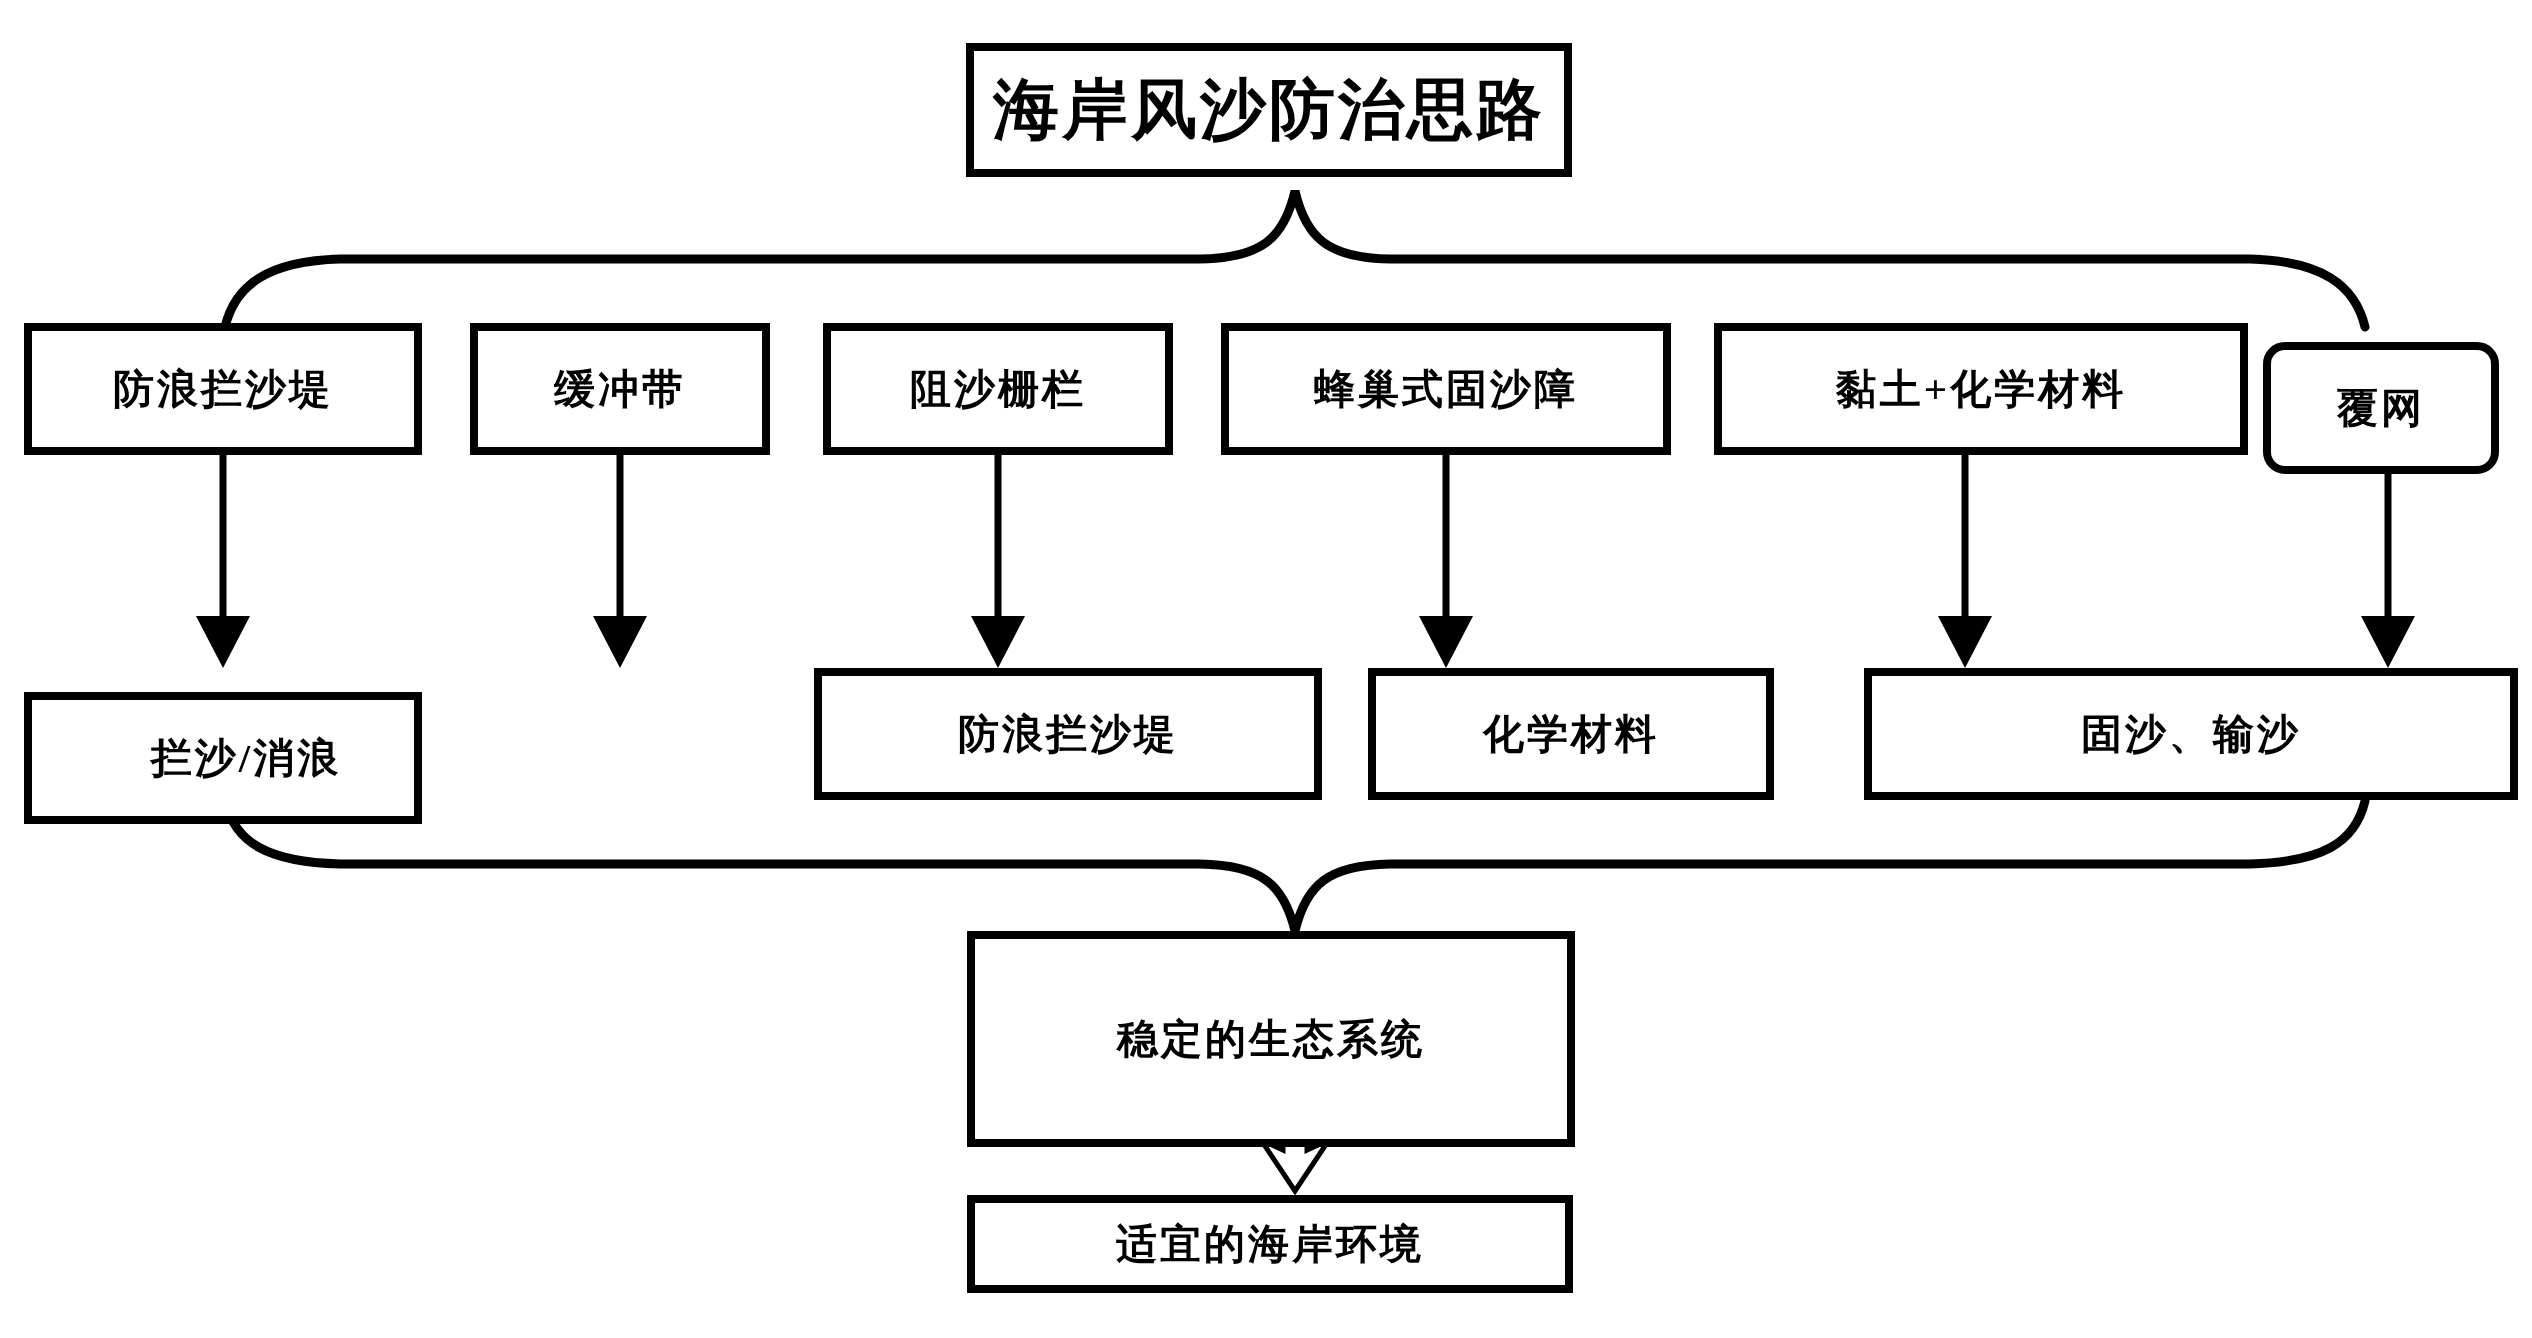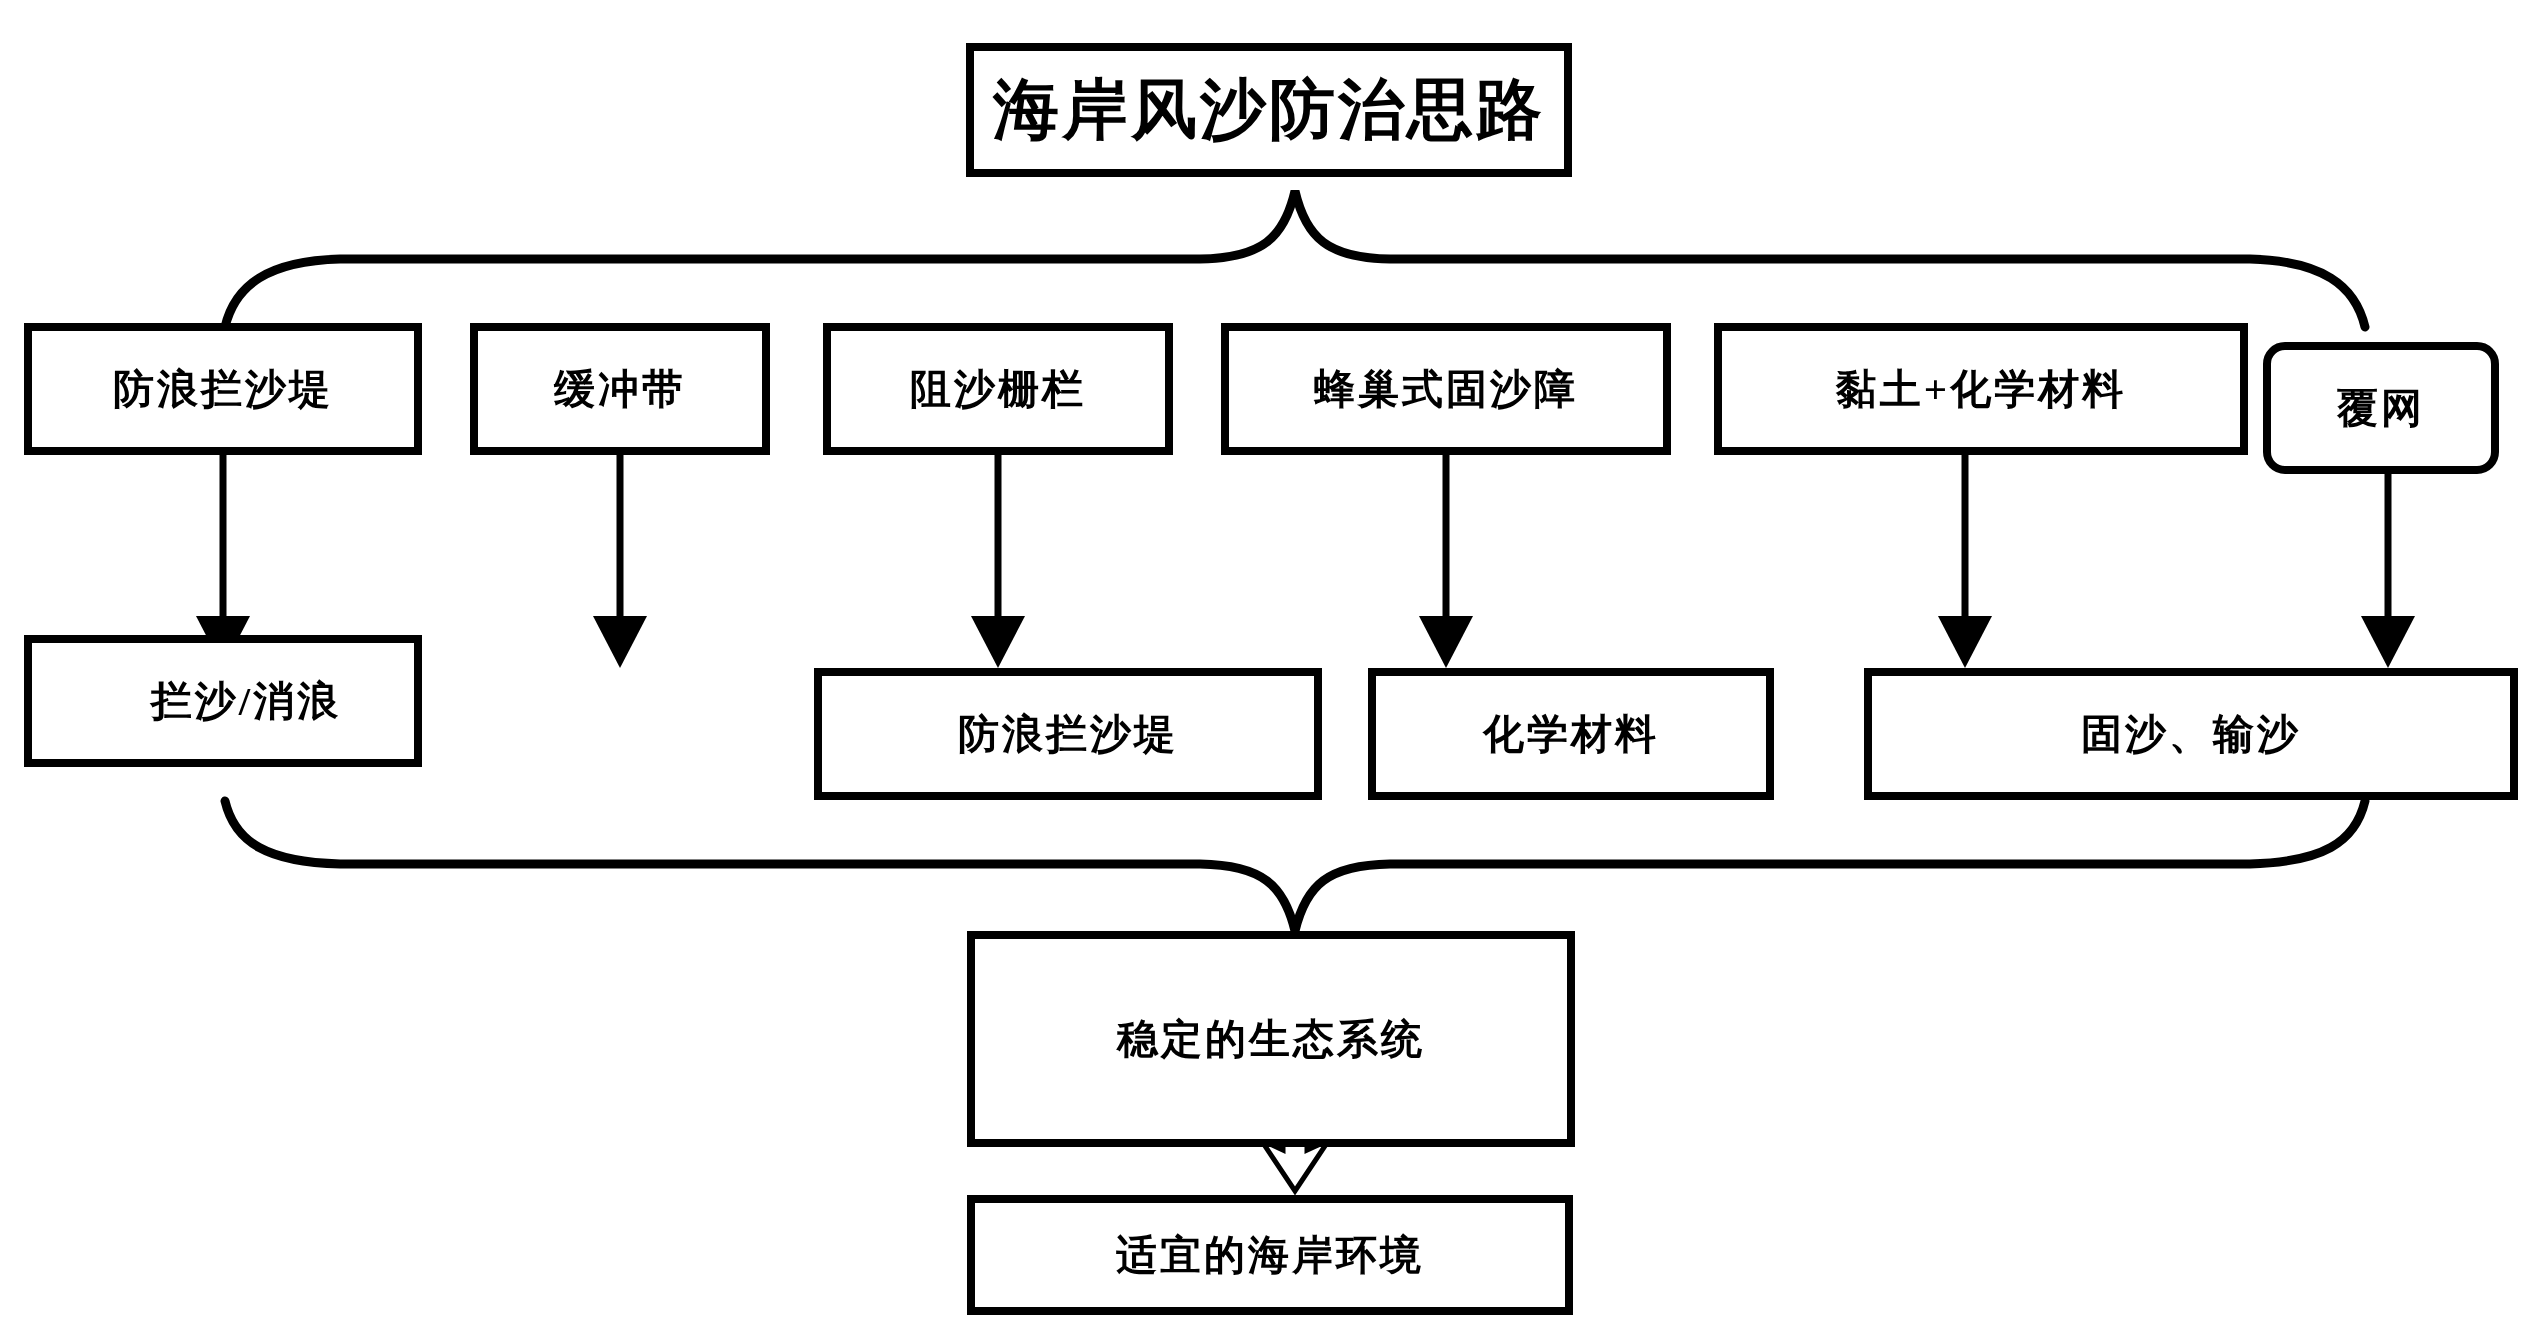--- a/index.html
+++ b/index.html
@@ -90,34 +90,34 @@
   <div class="node" style="left:1221px; top:323px; width:450px; height:132px;">
     <span>蜂巢式固沙障</span>
   </div>
   <div class="node" style="left:1714px; top:323px; width:534px; height:132px;">
     <span>黏土+化学材料</span>
   </div>
   <div class="node" style="left:2263px; top:342px; width:236px; height:132px;border-radius:22px;">
     <span>覆网</span>
   </div>
 
-  <div class="node" style="left:24px; top:635px; width:398px; height:132px;padding-left:46px;">
+  <div class="node" style="left:24px; top:692px; width:398px; height:132px;padding-left:46px;">
     <span>拦沙/消浪</span>
   </div>
   <div class="node" style="left:814px; top:668px; width:508px; height:132px;">
     <span>防浪拦沙堤</span>
   </div>
   <div class="node" style="left:1368px; top:668px; width:406px; height:132px;">
     <span>化学材料</span>
   </div>
   <div class="node" style="left:1864px; top:668px; width:654px; height:132px;">
     <span>固沙、输沙</span>
   </div>
 
   <div class="node" style="left:967px; top:931px; width:608px; height:216px;">
     <span>稳定的生态系统</span>
   </div>
 
-  <div class="node" style="left:967px; top:1195px; width:606px; height:120px;">
+  <div class="node" style="left:967px; top:1195px; width:606px; height:98px;">
     <span>适宜的海岸环境</span>
   </div>
 
 </div>
 
 </body></html>

